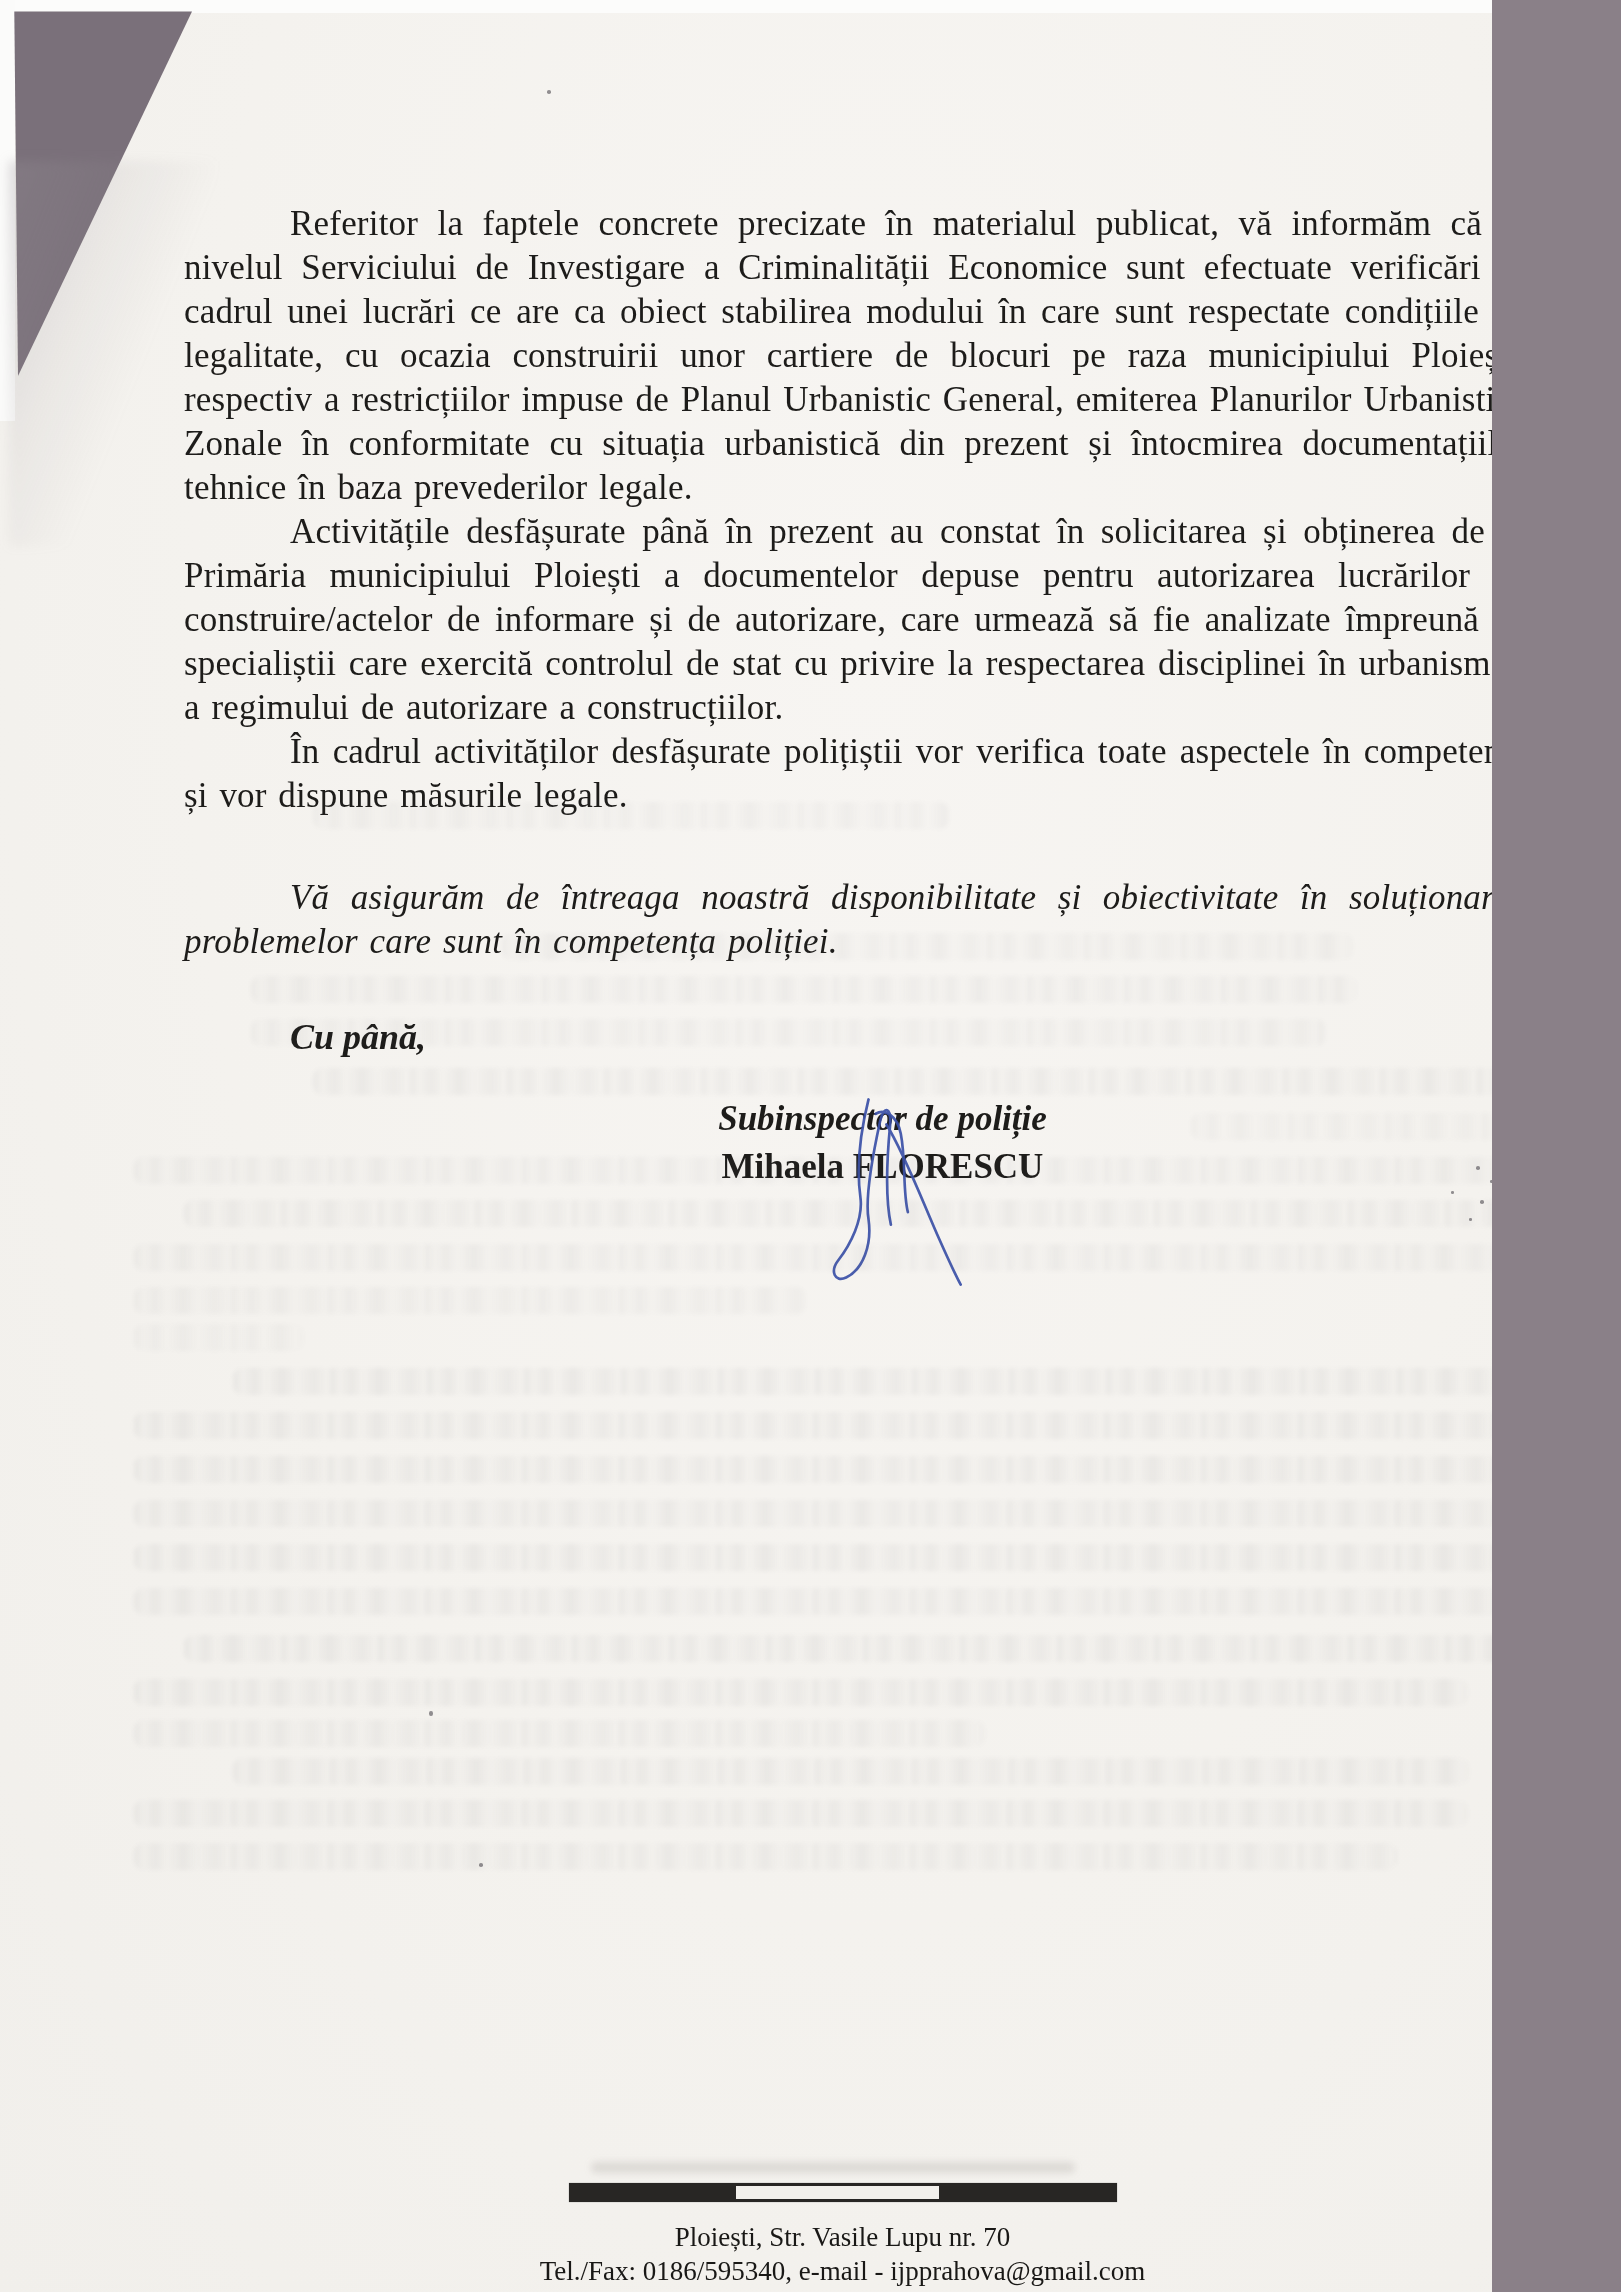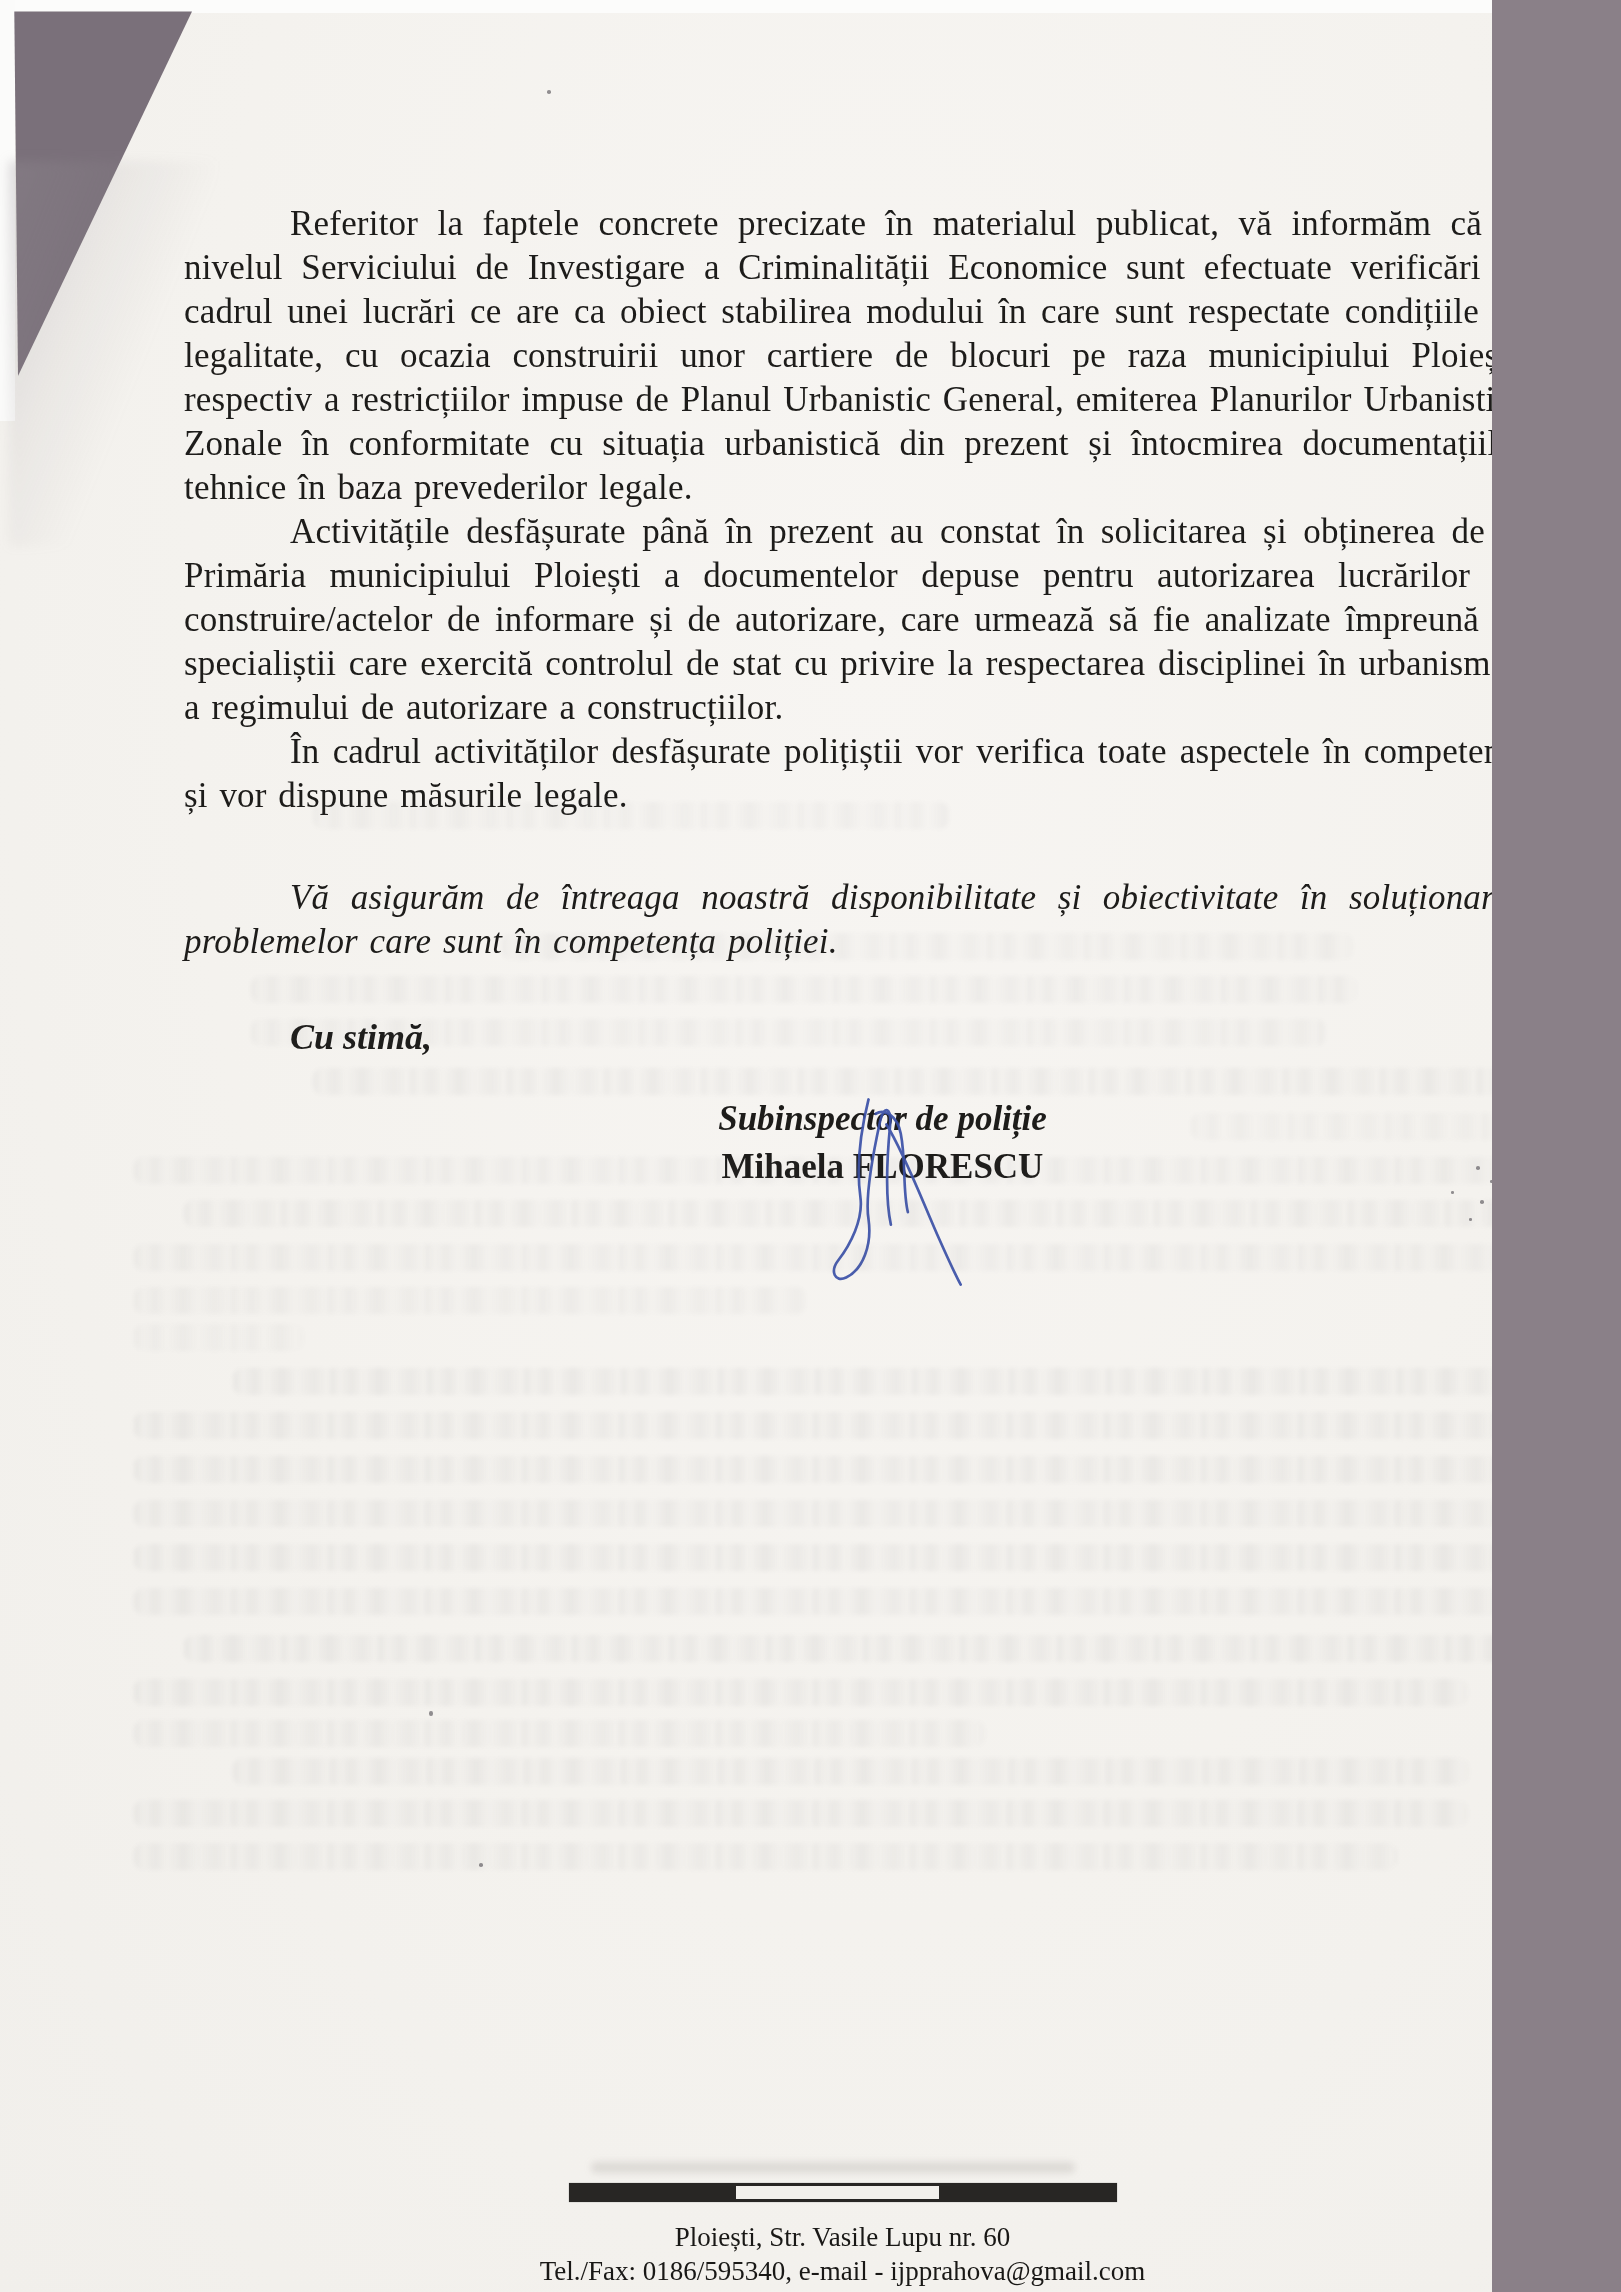--- a/index.html
+++ b/index.html
@@ -85,21 +85,21 @@
   <div class="edge-top"></div>
   <div class="edge-left"></div>
   <div class="corner-wedge"></div>
   <div class="corner-shade"></div>
 
   <div class="content">
     <p class="para">Referitor la faptele concrete precizate în materialul publicat, vă informăm că la nivelul Serviciului de Investigare a Criminalității Economice sunt efectuate verificări în cadrul unei lucrări ce are ca obiect stabilirea modului în care sunt respectate condițiile de legalitate, cu ocazia construirii unor cartiere de blocuri pe raza municipiului Ploiești, respectiv a restricțiilor impuse de Planul Urbanistic General, emiterea Planurilor Urbanistice Zonale în conformitate cu situația urbanistică din prezent și întocmirea documentațiilor tehnice în baza prevederilor legale.</p>
     <p class="para">Activitățile desfășurate până în prezent au constat în solicitarea și obținerea de la Primăria municipiului Ploiești a documentelor depuse pentru autorizarea lucrărilor de construire/actelor de informare și de autorizare, care urmează să fie analizate împreună cu specialiștii care exercită controlul de stat cu privire la respectarea disciplinei în urbanism și a regimului de autorizare a construcțiilor.</p>
     <p class="para">În cadrul activităților desfășurate polițiștii vor verifica toate aspectele în competență și vor dispune măsurile legale.</p>
     <p class="para assurance">Vă asigurăm de întreaga noastră disponibilitate și obiectivitate în soluționarea problemelor care sunt în competența poliției.</p>
-    <p class="closing">Cu stimă,</p>
+    <p class="closing">Cu până,</p>
     <div class="sigblock">
       <div class="sig-rank">Subinspector de poliție</div>
       <div class="sig-name">Mihaela FLORESCU</div>
     </div>
   </div>
 
   <svg class="signature-ink" width="170" height="197" viewBox="0 0 190 220">
     <g fill="none" stroke="#3b51a8" stroke-width="3" stroke-linecap="round" opacity="0.92">
       <path d="M52,6 C44,38 38,80 43,116 C46,140 32,168 18,186 C9,198 14,211 27,205 C46,196 56,168 52,140 C48,116 58,62 65,30 C69,12 78,14 76,36 C72,78 71,118 77,146"></path>
       <path d="M60,22 C70,16 84,24 88,44 C94,74 90,108 96,132"></path>
@@ -139,17 +139,17 @@
   <div class="speck" style="left:1469px; top:1218px; width:2.7px; height:2.7px;"></div>
   <div class="speck" style="left:1451px; top:1191px; width:2.7px; height:2.7px;"></div>
   <div class="speck" style="left:1524px; top:1240px; width:2.7px; height:2.7px;"></div>
   <div class="speck" style="left:429px;  top:1711px; width:3.6px; height:4.5px;"></div>
   <div class="speck" style="left:479px;  top:1863px; width:3.6px; height:3.6px;"></div>
 
   <div class="footer-bar-smudge"></div>
   <div class="footer-bar">
     <span class="bar-white"></span>
   </div>
-  <div class="footer-address">Ploiești, Str. Vasile Lupu nr. 60</div>
+  <div class="footer-address">Ploiești, Str. Vasile Lupu nr. 70</div>
   <div class="footer-contact">Tel./Fax: 0186/595340, e-mail - ijpprahova@gmail.com</div>
 
 </div>
 
 
 </body></html>

